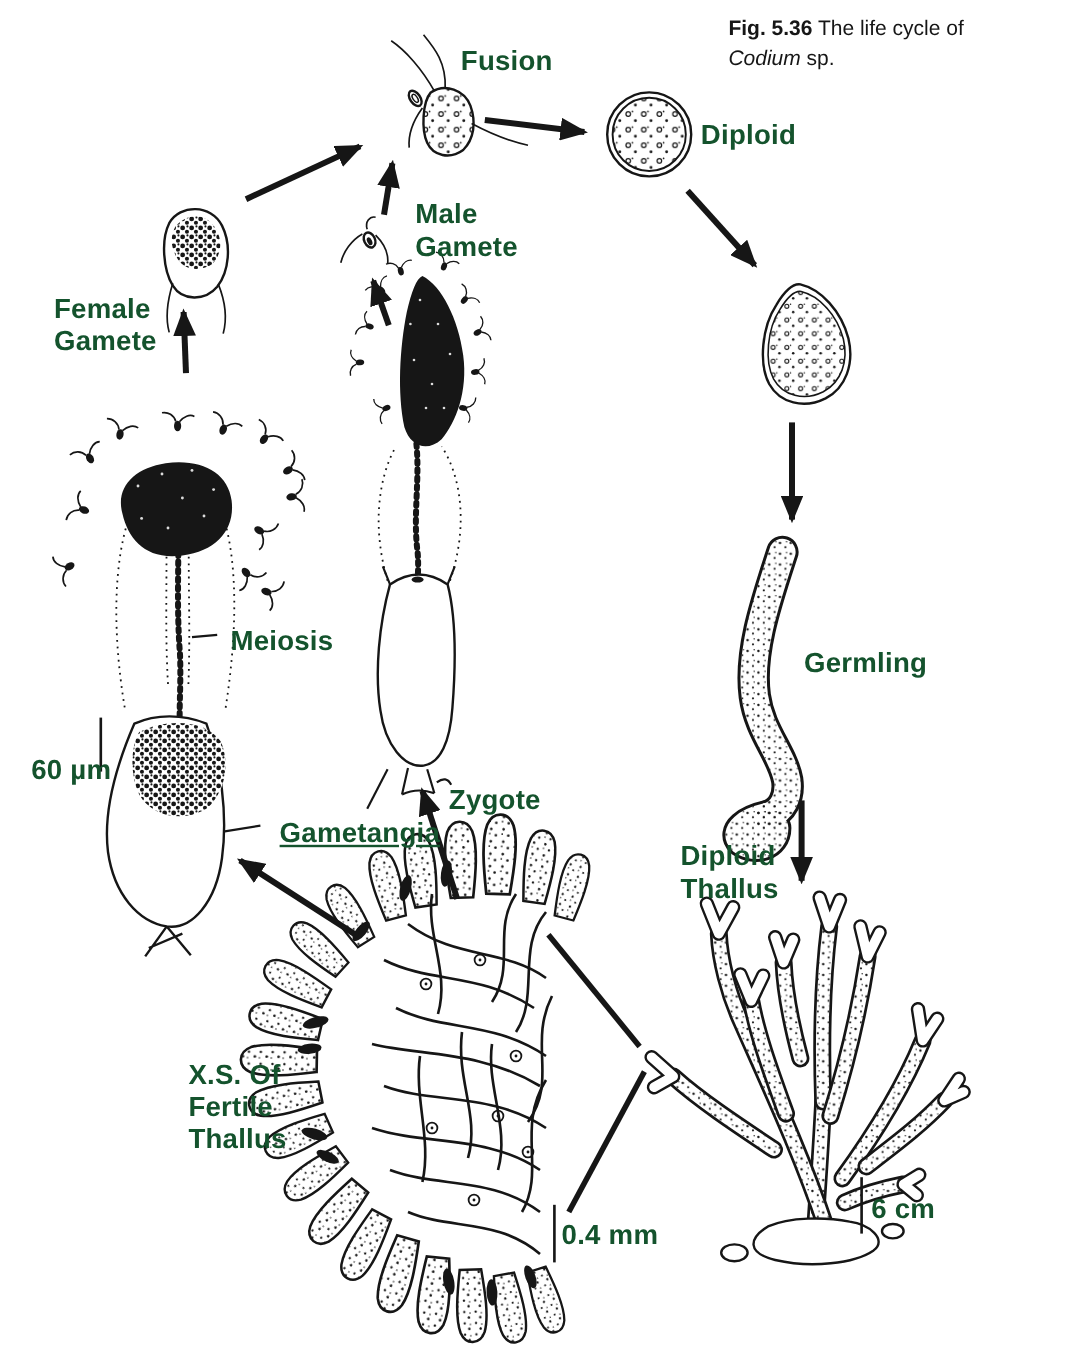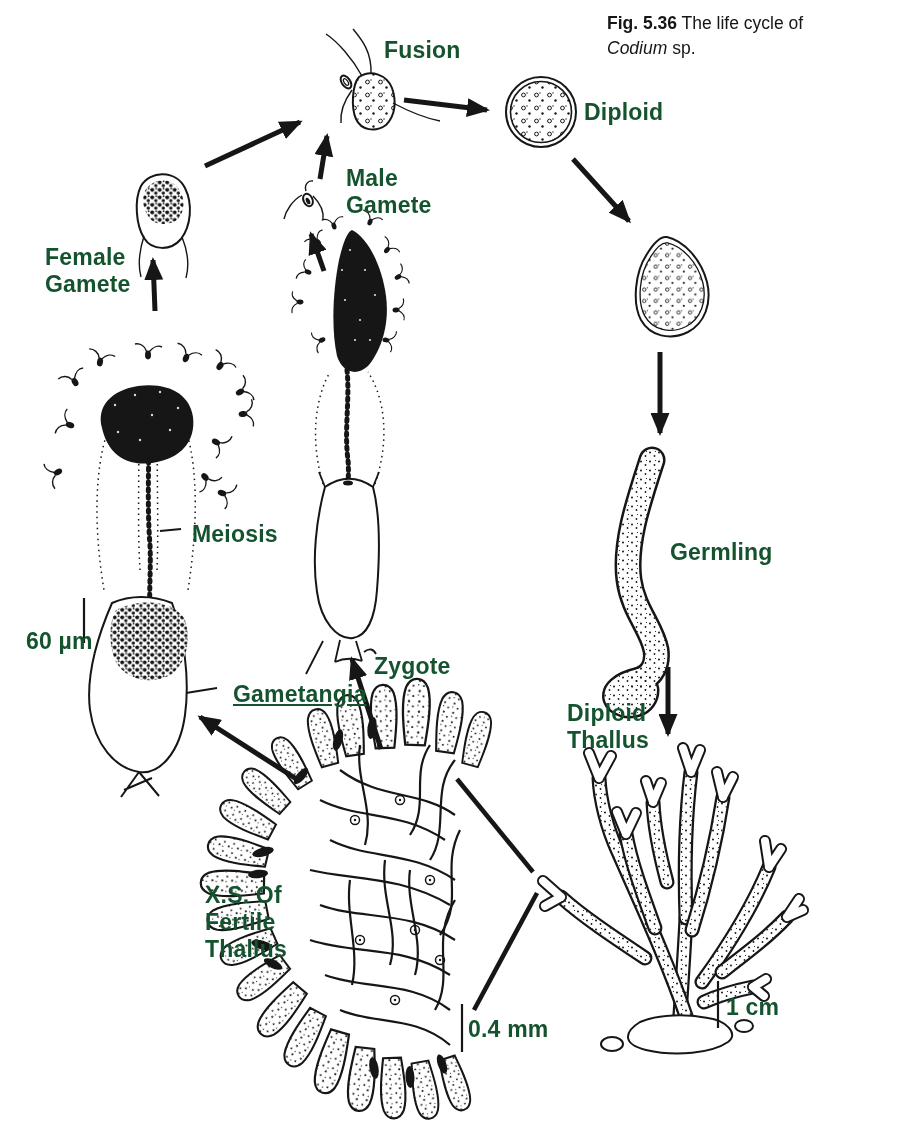--- a/index.html
+++ b/index.html
@@ -343,21 +343,21 @@
   <div class="lbl" style="left:346px;top:165px;">Male
 Gamete</div>
   <div class="lbl" style="left:45px;top:244px;">Female
 Gamete</div>
   <div class="lbl" style="left:192px;top:521px;">Meiosis</div>
   <div class="lbl" style="left:233px;top:681px;text-decoration:underline;">Gametangia</div>
   <div class="lbl" style="left:374px;top:653px;">Zygote</div>
   <div class="lbl" style="left:670px;top:539px;">Germling</div>
   <div class="lbl" style="left:567px;top:700px;">Diploid
 Thallus</div>
-  <div class="lbl" style="left:157px;top:882px;margin-left:48px;">X.S. Of
+  <div class="lbl" style="left:157px;top:882px;">X.S. Of
 Fertile
 Thallus</div>
 
   <div class="lbl" style="left:26px;top:628px;">60 µm</div>
   <div class="lbl" style="left:468px;top:1016px;">0.4 mm</div>
-  <div class="lbl" style="left:726px;top:994px;">1 cm</div>
+  <div class="lbl" style="left:726px;top:994px;">6 cm</div>
 
 </div>
 
 </body></html>

